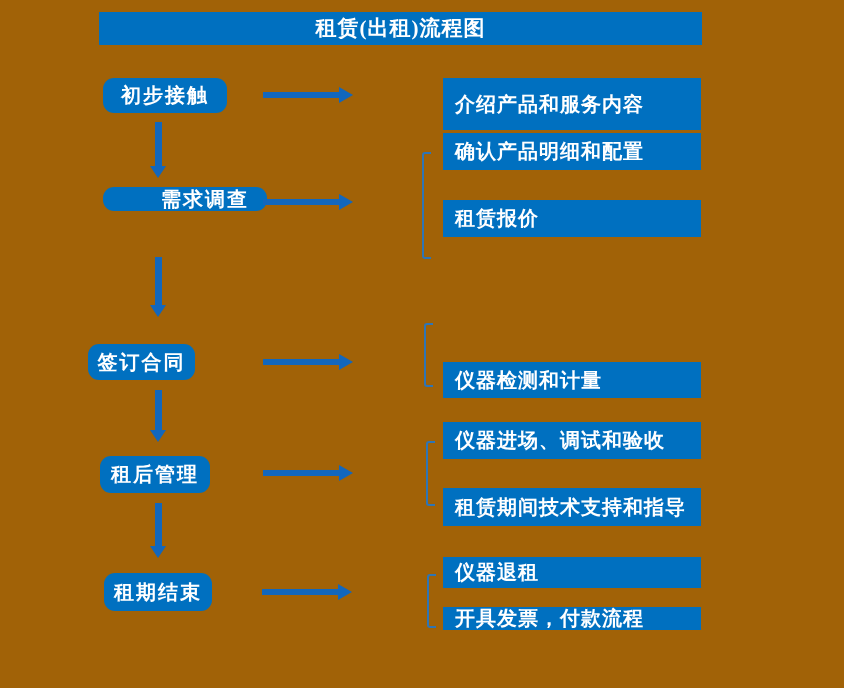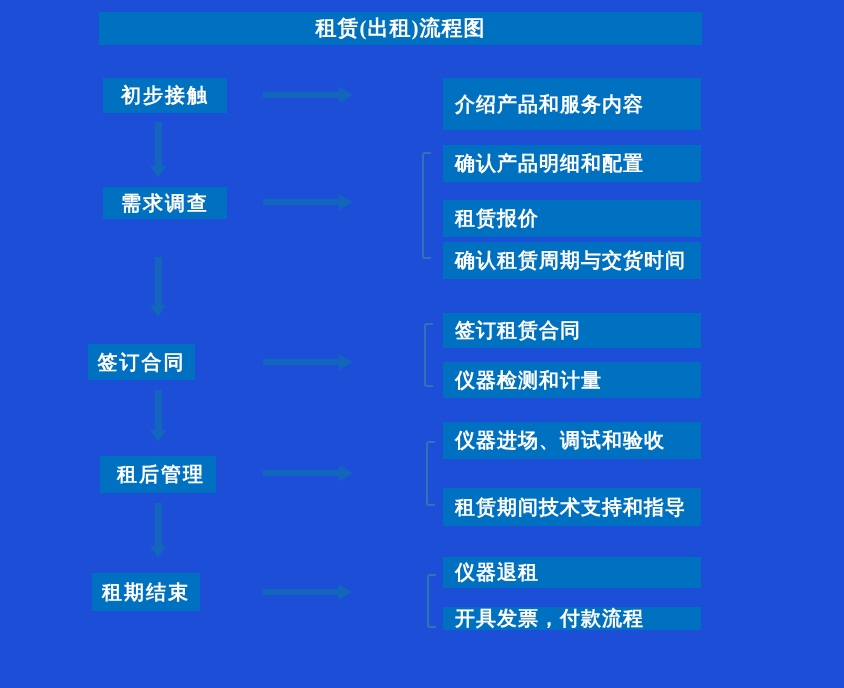--- a/index.html
+++ b/index.html
@@ -1,36 +1,37 @@
 <!DOCTYPE html>
 <html><head>
 <meta charset="utf-8">
 <style>
   html,body{margin:0;padding:0;background:#ffffff;}
   .canvas{
     position:relative;
     width:844px;height:688px;
-    background:#1d4ed8;
+    background:#a16207;
     font-family:"Liberation Serif","DejaVu Serif",serif;
     overflow:hidden;
   }
   .title-bar{
     position:absolute;left:99px;top:12px;width:603px;height:33px;
     background:#0070C0;color:#ffffff;
     font-size:21px;font-weight:bold;
     text-align:center;line-height:33px;
     letter-spacing:1px;
   }
   .stage-box{
     position:absolute;
     background:#0070C0;color:#ffffff;
     font-size:20px;font-weight:bold;
     text-align:center;
     display:flex;align-items:center;justify-content:center;
     letter-spacing:2px;
+    border-radius:11px;
   }
   .detail-box{
     position:absolute;left:443px;width:258px;height:36px;
     background:#0070C0;color:#ffffff;
     font-size:20px;font-weight:bold;
     display:flex;align-items:center;
     padding-left:12px;box-sizing:border-box;
     letter-spacing:1px;
     white-space:nowrap;
   }
@@ -65,24 +66,24 @@
   }
 </style>
 </head>
 <body>
 
 <div class="canvas">
 
   <div class="title-bar">租赁(出租)流程图</div>
 
   <div class="stage-box" style="left:103px;top:78px;width:124px;height:35px;">初步接触</div>
-  <div class="stage-box" style="left:103px;top:187px;width:124px;height:32px;">需求调查</div>
+  <div class="stage-box" style="left:103px;top:187px;width:124px;height:24px;padding-left:40px;">需求调查</div>
   <div class="stage-box" style="left:88px;top:344px;width:107px;height:36px;">签订合同</div>
-  <div class="stage-box" style="left:100px;top:456px;width:110px;height:37px;padding-left:6px;">租后管理</div>
-  <div class="stage-box" style="left:92px;top:573px;width:108px;height:38px;">租期结束</div>
+  <div class="stage-box" style="left:100px;top:456px;width:110px;height:37px;">租后管理</div>
+  <div class="stage-box" style="left:104px;top:573px;width:108px;height:38px;">租期结束</div>
 
   <div class="d-arrow" style="left:150px;top:122px;height:56px;">
     <div class="shaft"></div>
     <div class="head"></div>
   </div>
   <div class="d-arrow" style="left:150px;top:257px;height:60px;">
     <div class="shaft"></div>
     <div class="head"></div>
   </div>
   <div class="d-arrow" style="left:150px;top:390px;height:52px;">
@@ -115,25 +116,23 @@
     <div class="head"></div>
   </div>
 
   <div class="bracket" style="left:422px;top:152px;height:107px;"></div>
   <div class="bracket" style="left:424px;top:323px;height:64px;"></div>
   <div class="bracket" style="left:426px;top:441px;height:65px;"></div>
   <div class="bracket" style="left:427px;top:574px;height:54px;"></div>
 
   <div class="detail-box" style="top:78px;height:52px;">介绍产品和服务内容</div>
 
-  <div class="detail-box" style="top:133px;height:37px;margin-top:12px;">确认产品明细和配置</div>
+  <div class="detail-box" style="top:133px;height:37px;">确认产品明细和配置</div>
   <div class="detail-box" style="top:200px;height:37px;">租赁报价</div>
-  <div class="detail-box" style="top:242px;height:37px;">确认租赁周期与交货时间</div>
 
-  <div class="detail-box" style="top:313px;height:35px;">签订租赁合同</div>
   <div class="detail-box" style="top:362px;height:36px;">仪器检测和计量</div>
 
   <div class="detail-box" style="top:488px;height:38px;">租赁期间技术支持和指导</div>
   <div class="detail-box" style="top:422px;height:37px;">仪器进场、调试和验收</div>
 
   <div class="detail-box" style="top:557px;height:31px;">仪器退租</div>
   <div class="detail-box" style="top:607px;height:23px;">开具发票，付款流程</div>
 
 </div>
 

